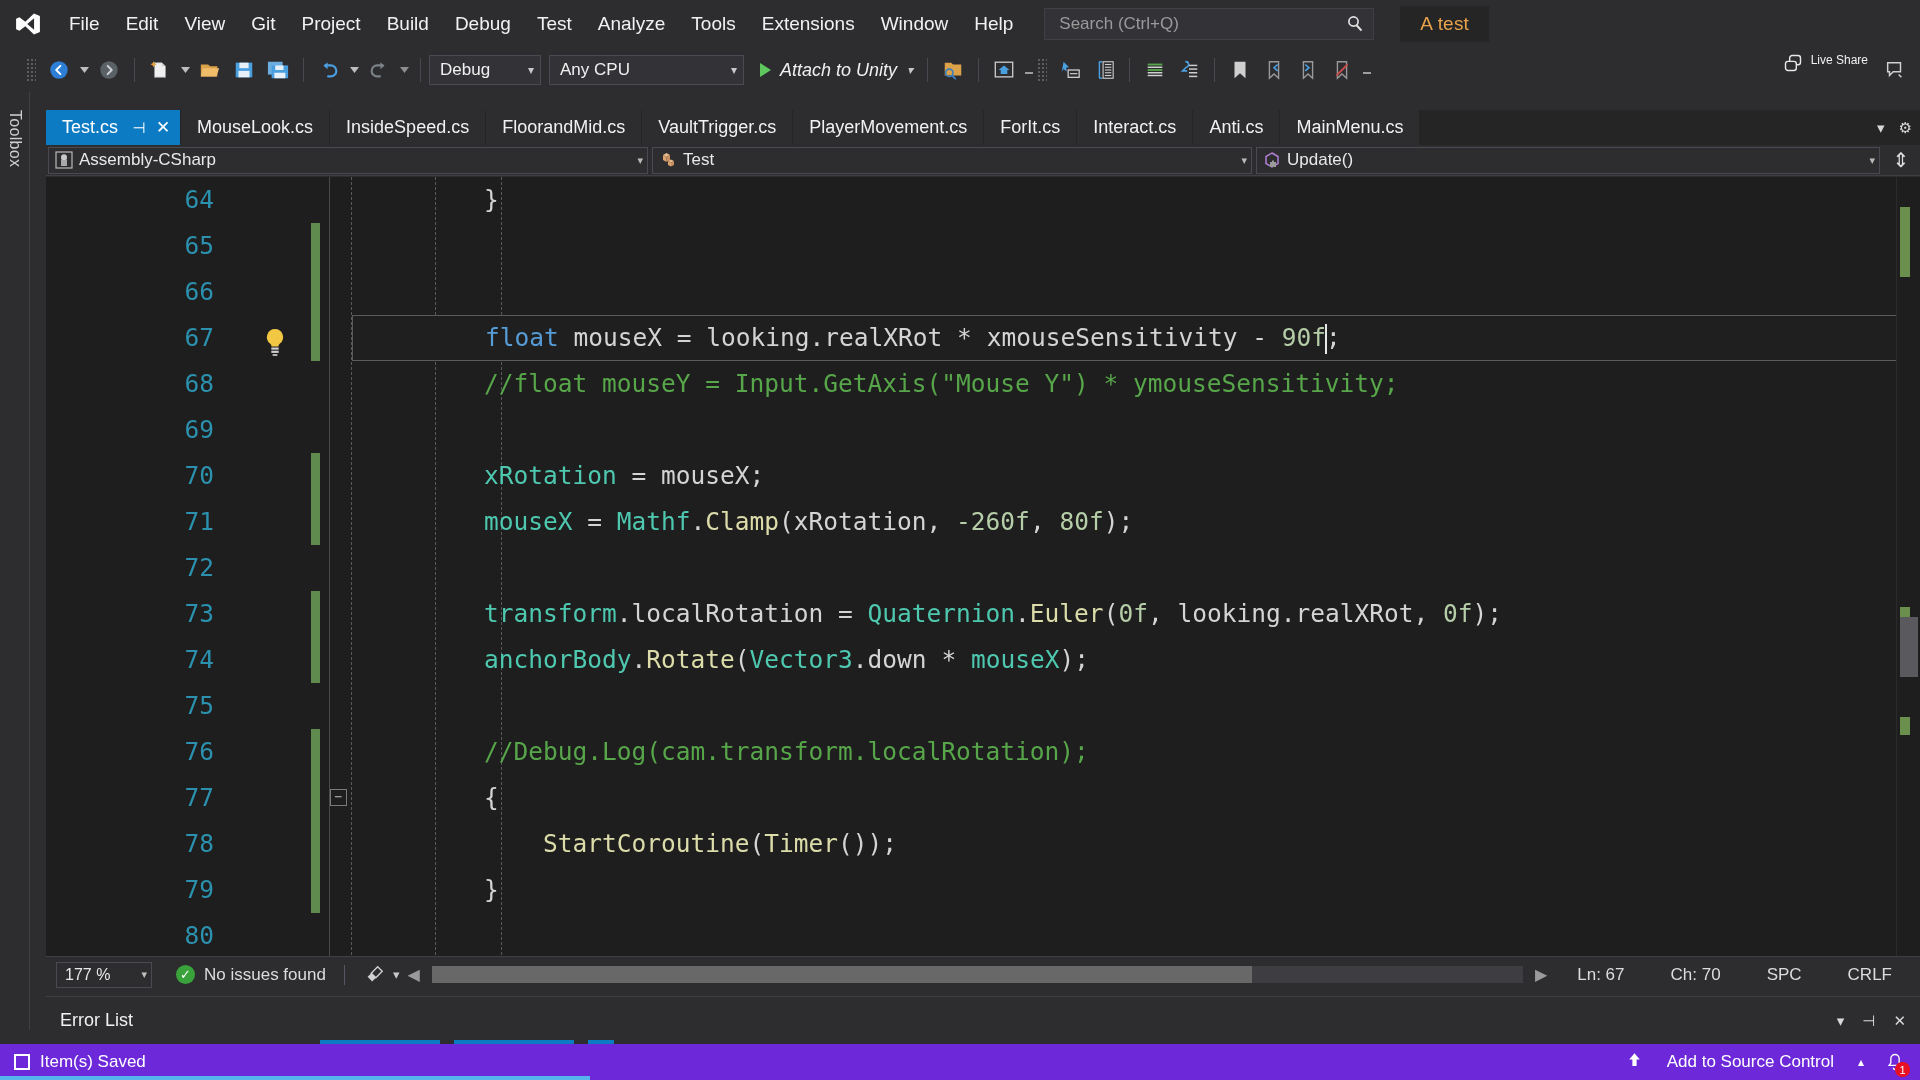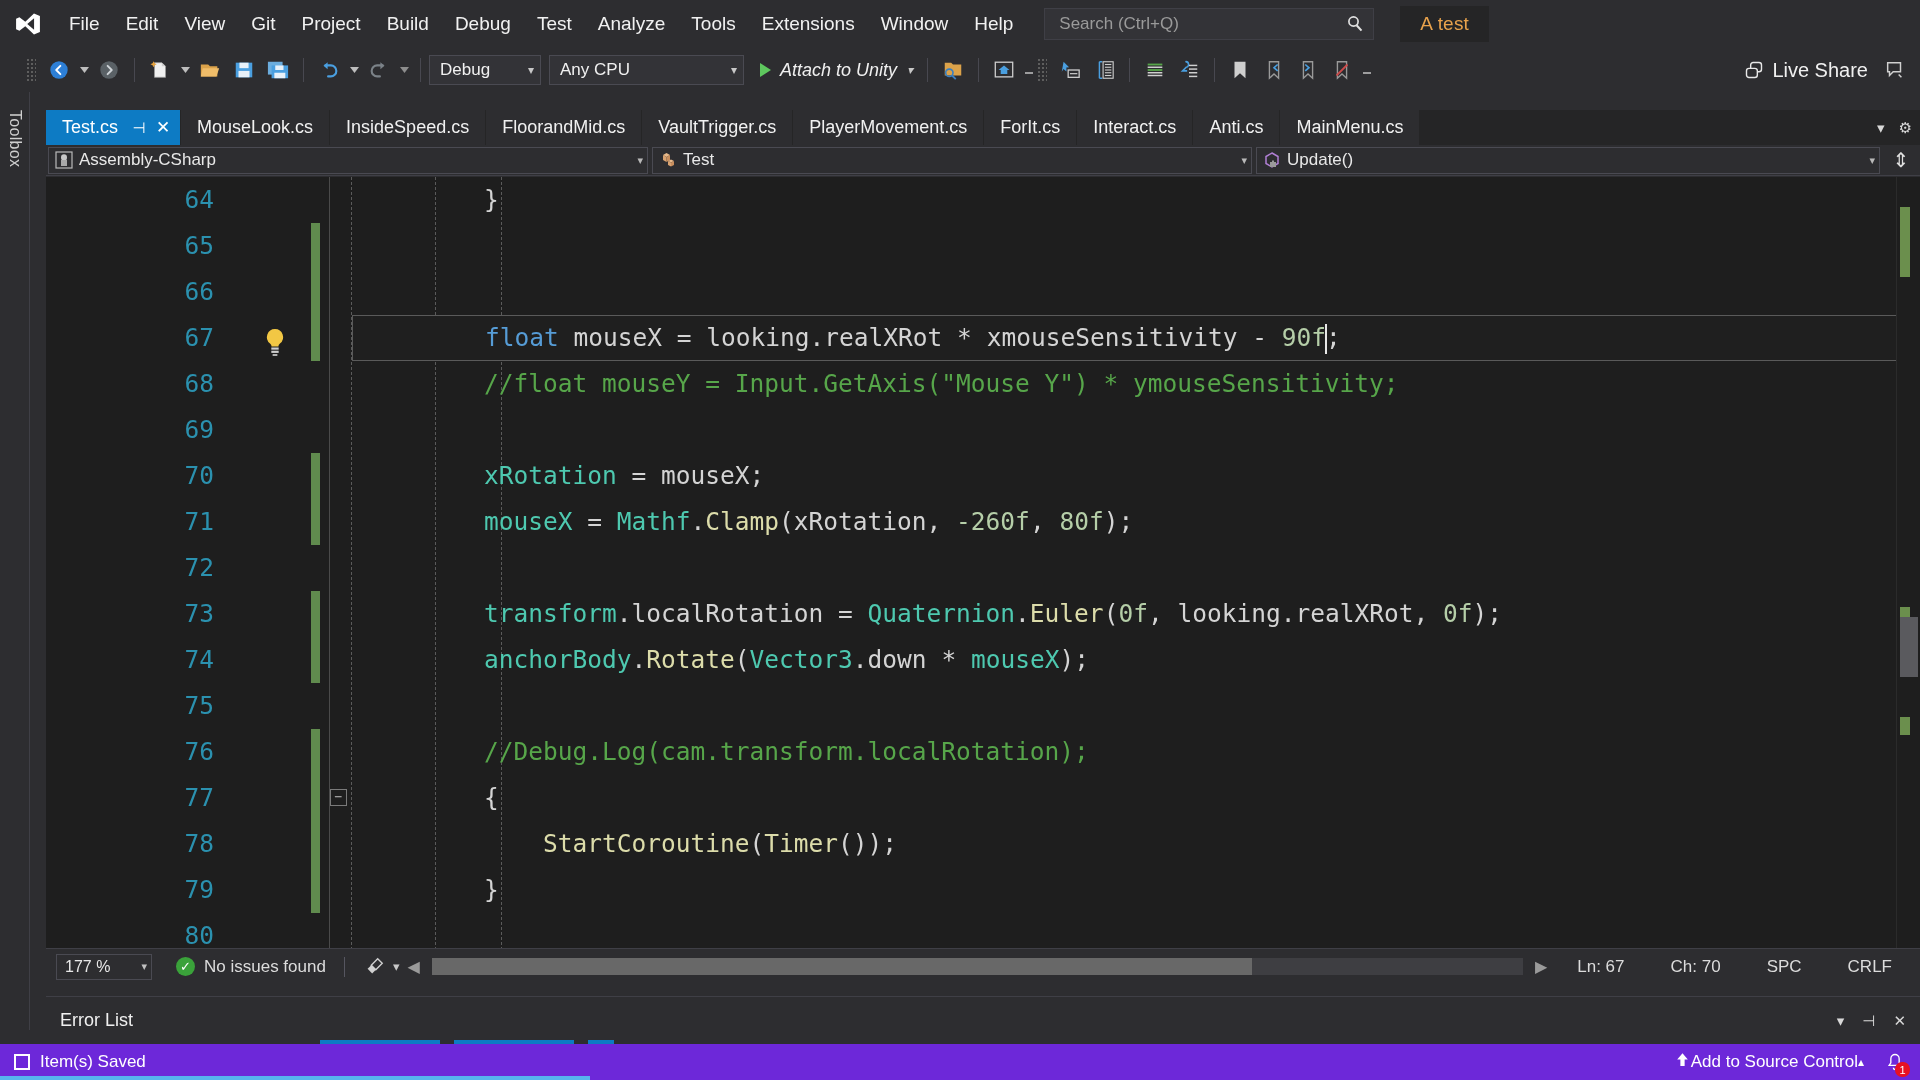--- a/index.html
+++ b/index.html
@@ -130,22 +130,22 @@
     border-left: 11px solid #5ec75e;
     border-top: 7px solid transparent;
     border-bottom: 7px solid transparent;
     margin: 0 9px 0 4px;
   }
   .toolbar-right {
     position: absolute; right: 8px; top: 0; height: 44px;
     display: flex; align-items: center;
   }
   .live-share {
-    display:flex; align-items:center; gap:8px;
-    color:#f0f0f0; font-size:20px; padding: 0 10px; height: 34px;
+    display:flex; align-items:flex-start; gap:8px;
+    color:#f0f0f0; font-size:12px; padding: 0 10px; height: 34px;
   }
 
   
   .rail {
     position: absolute;
     left: 0; top: 92px;
     width: 30px;
     bottom: 50px;
     background: #2d2d30;
     border-right: 1px solid #3f3f46;
@@ -317,21 +317,21 @@
   }
   .vscroll .marks { position: absolute; left: 3px; width: 10px; }
   .vthumb {
     position: absolute; right: 2px; width: 18px;
     background: #3e3e42;
   }
 
   
   .editor-status {
     position: absolute; left: 46px; right: 0;
-    bottom: 96px; height: 36px;
+    bottom: 88px; height: 36px;
     background: #2d2d30;
     display: flex; align-items: center;
     color: #dcdcdc; font-size: 17px;
     border-top: 1px solid #3f3f46;
   }
   .zoom-combo {
     margin-left: 10px;
     height: 26px; min-width: 96px;
     border: 1px solid #4a4a52;
     display: flex; align-items: center;
@@ -382,21 +382,21 @@
   .statusbar {
     position: absolute; left: 0; right: 0; bottom: 0;
     height: 36px;
     background: #6d28d9;
     display: flex; 
     color: #ffffff; font-size: 17px;
   }
   .sb-left { display:flex; align-items:center; gap:10px; padding-left: 14px; }
   .sb-sq { width:16px; height:16px; border:2px solid #fff; }
   .sb-right { margin-left:auto; display:flex; align-items:center; gap: 12px; padding-right: 12px;}
-  .sb-item { display:flex; align-items:center; gap:0; padding: 0 6px; }
+  .sb-item { display:flex; align-items:center; gap:24px; padding: 0 6px; }
   .bell-badge {
     position: relative; width: 26px; height: 26px;
     display:flex; align-items:center; justify-content:center;
   }
   .badge-num {
     position:absolute; right:-2px; bottom:-2px;
     background:#e81123; color:#fff;
     font-size: 11px; border-radius: 7px;
     min-width: 15px; height: 15px;
     display:flex;align-items:center;justify-content:center;

